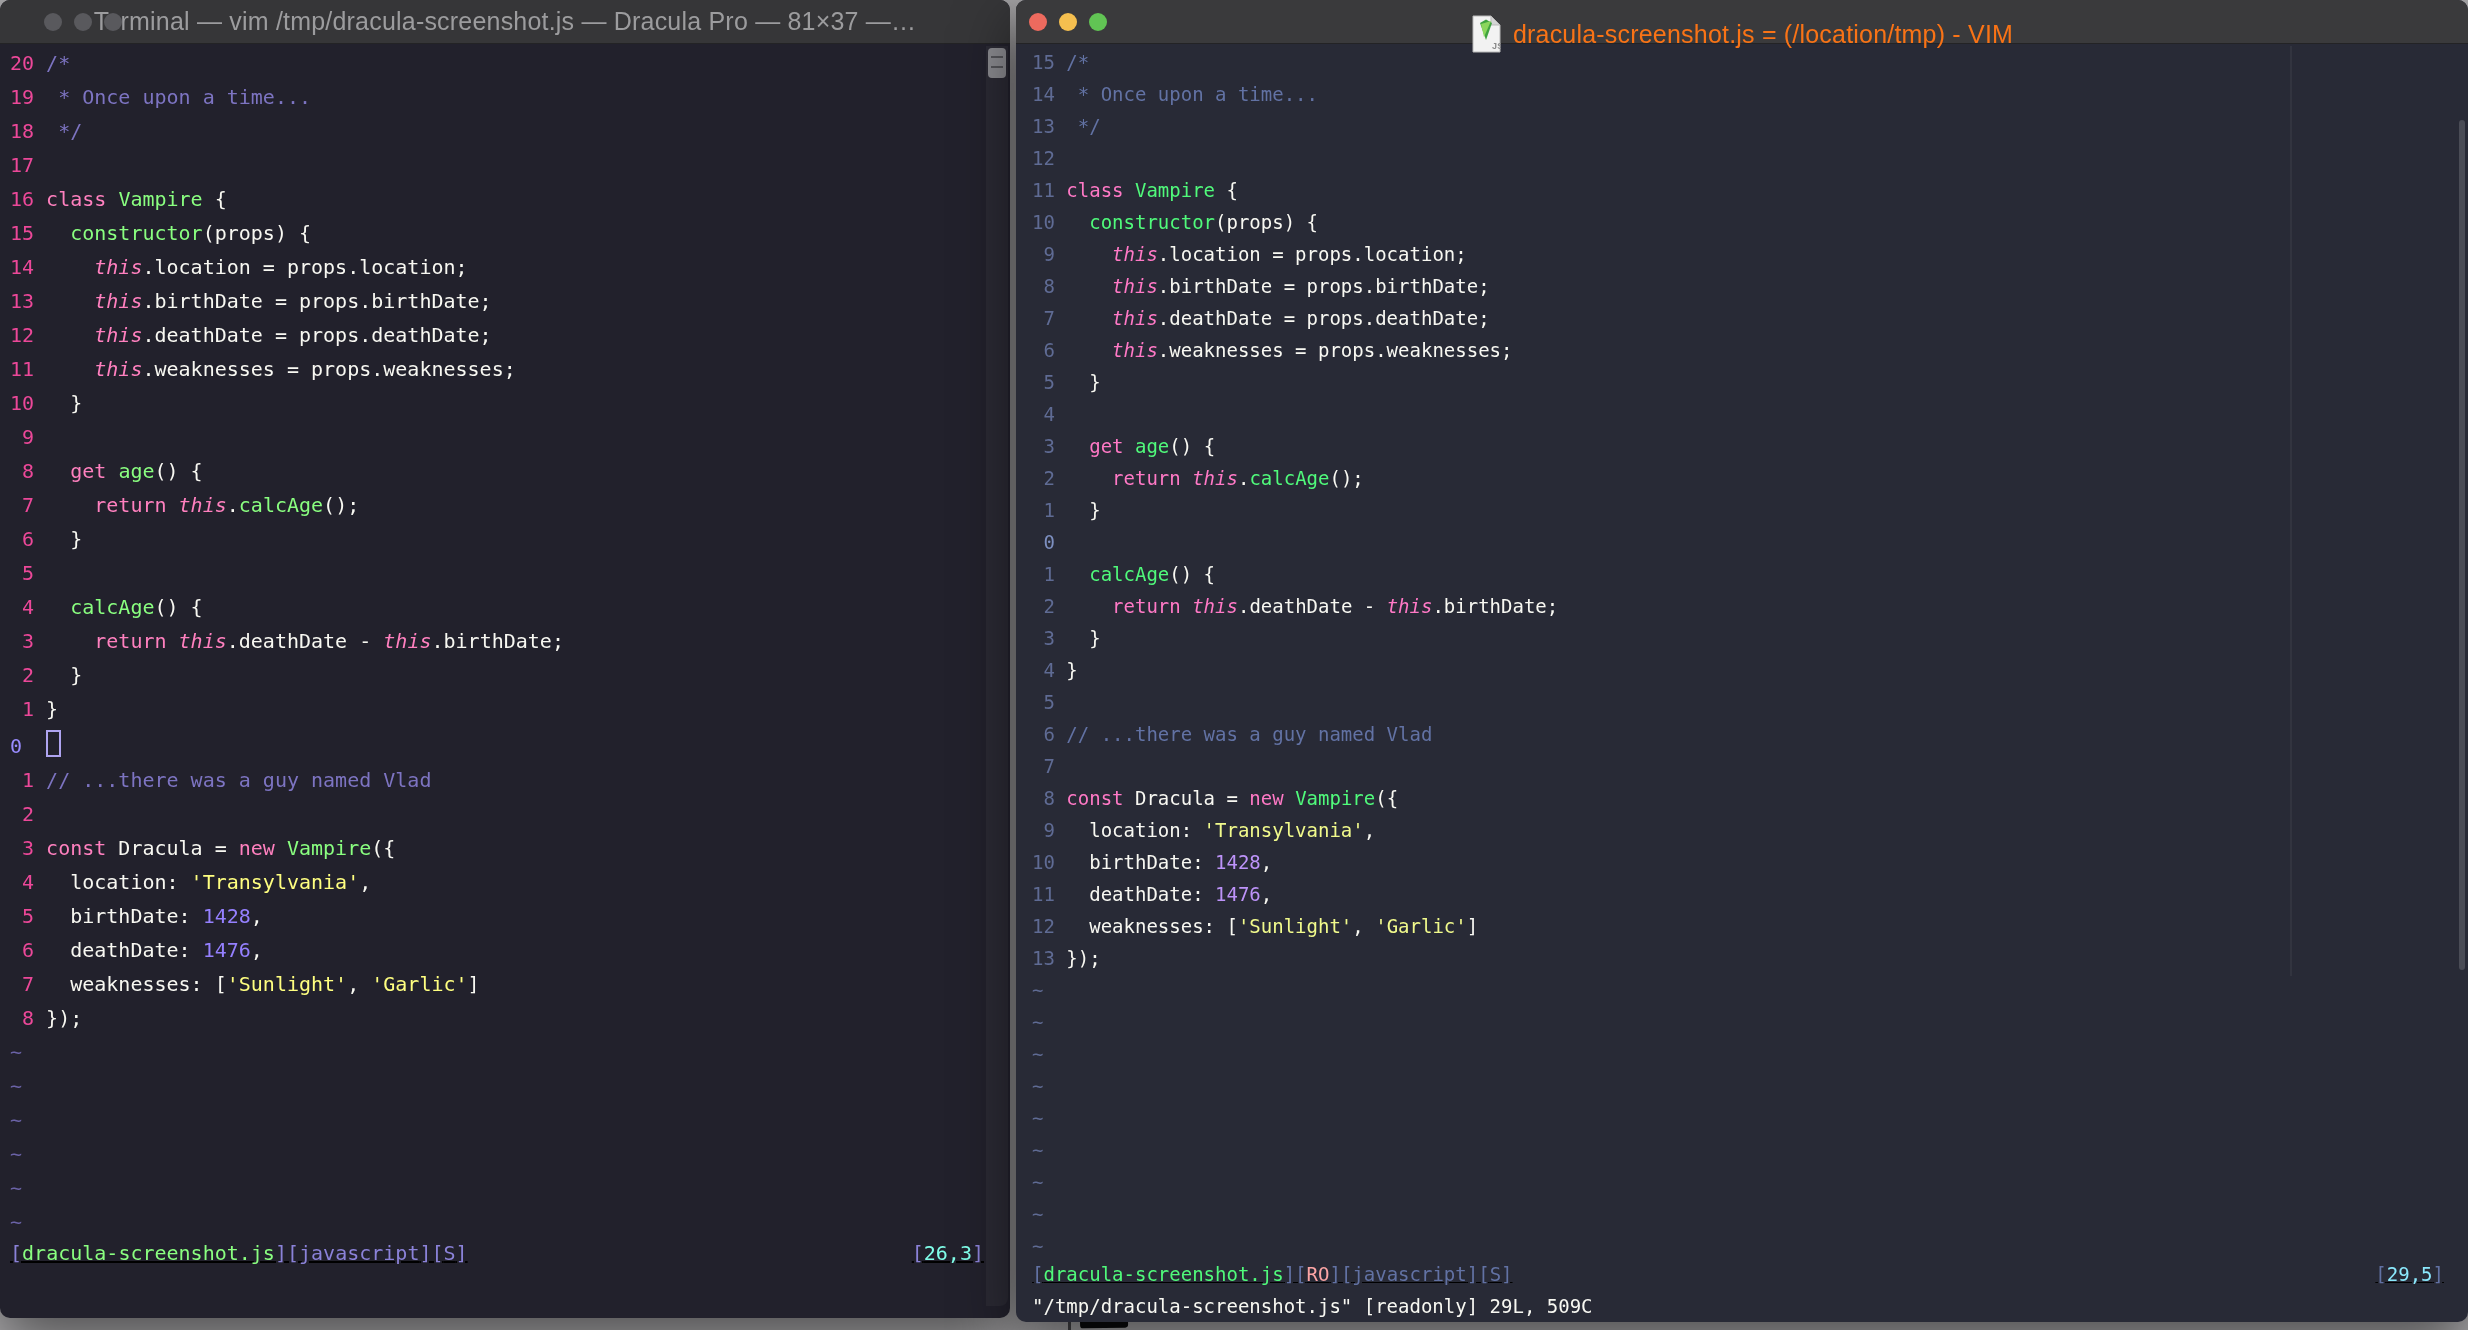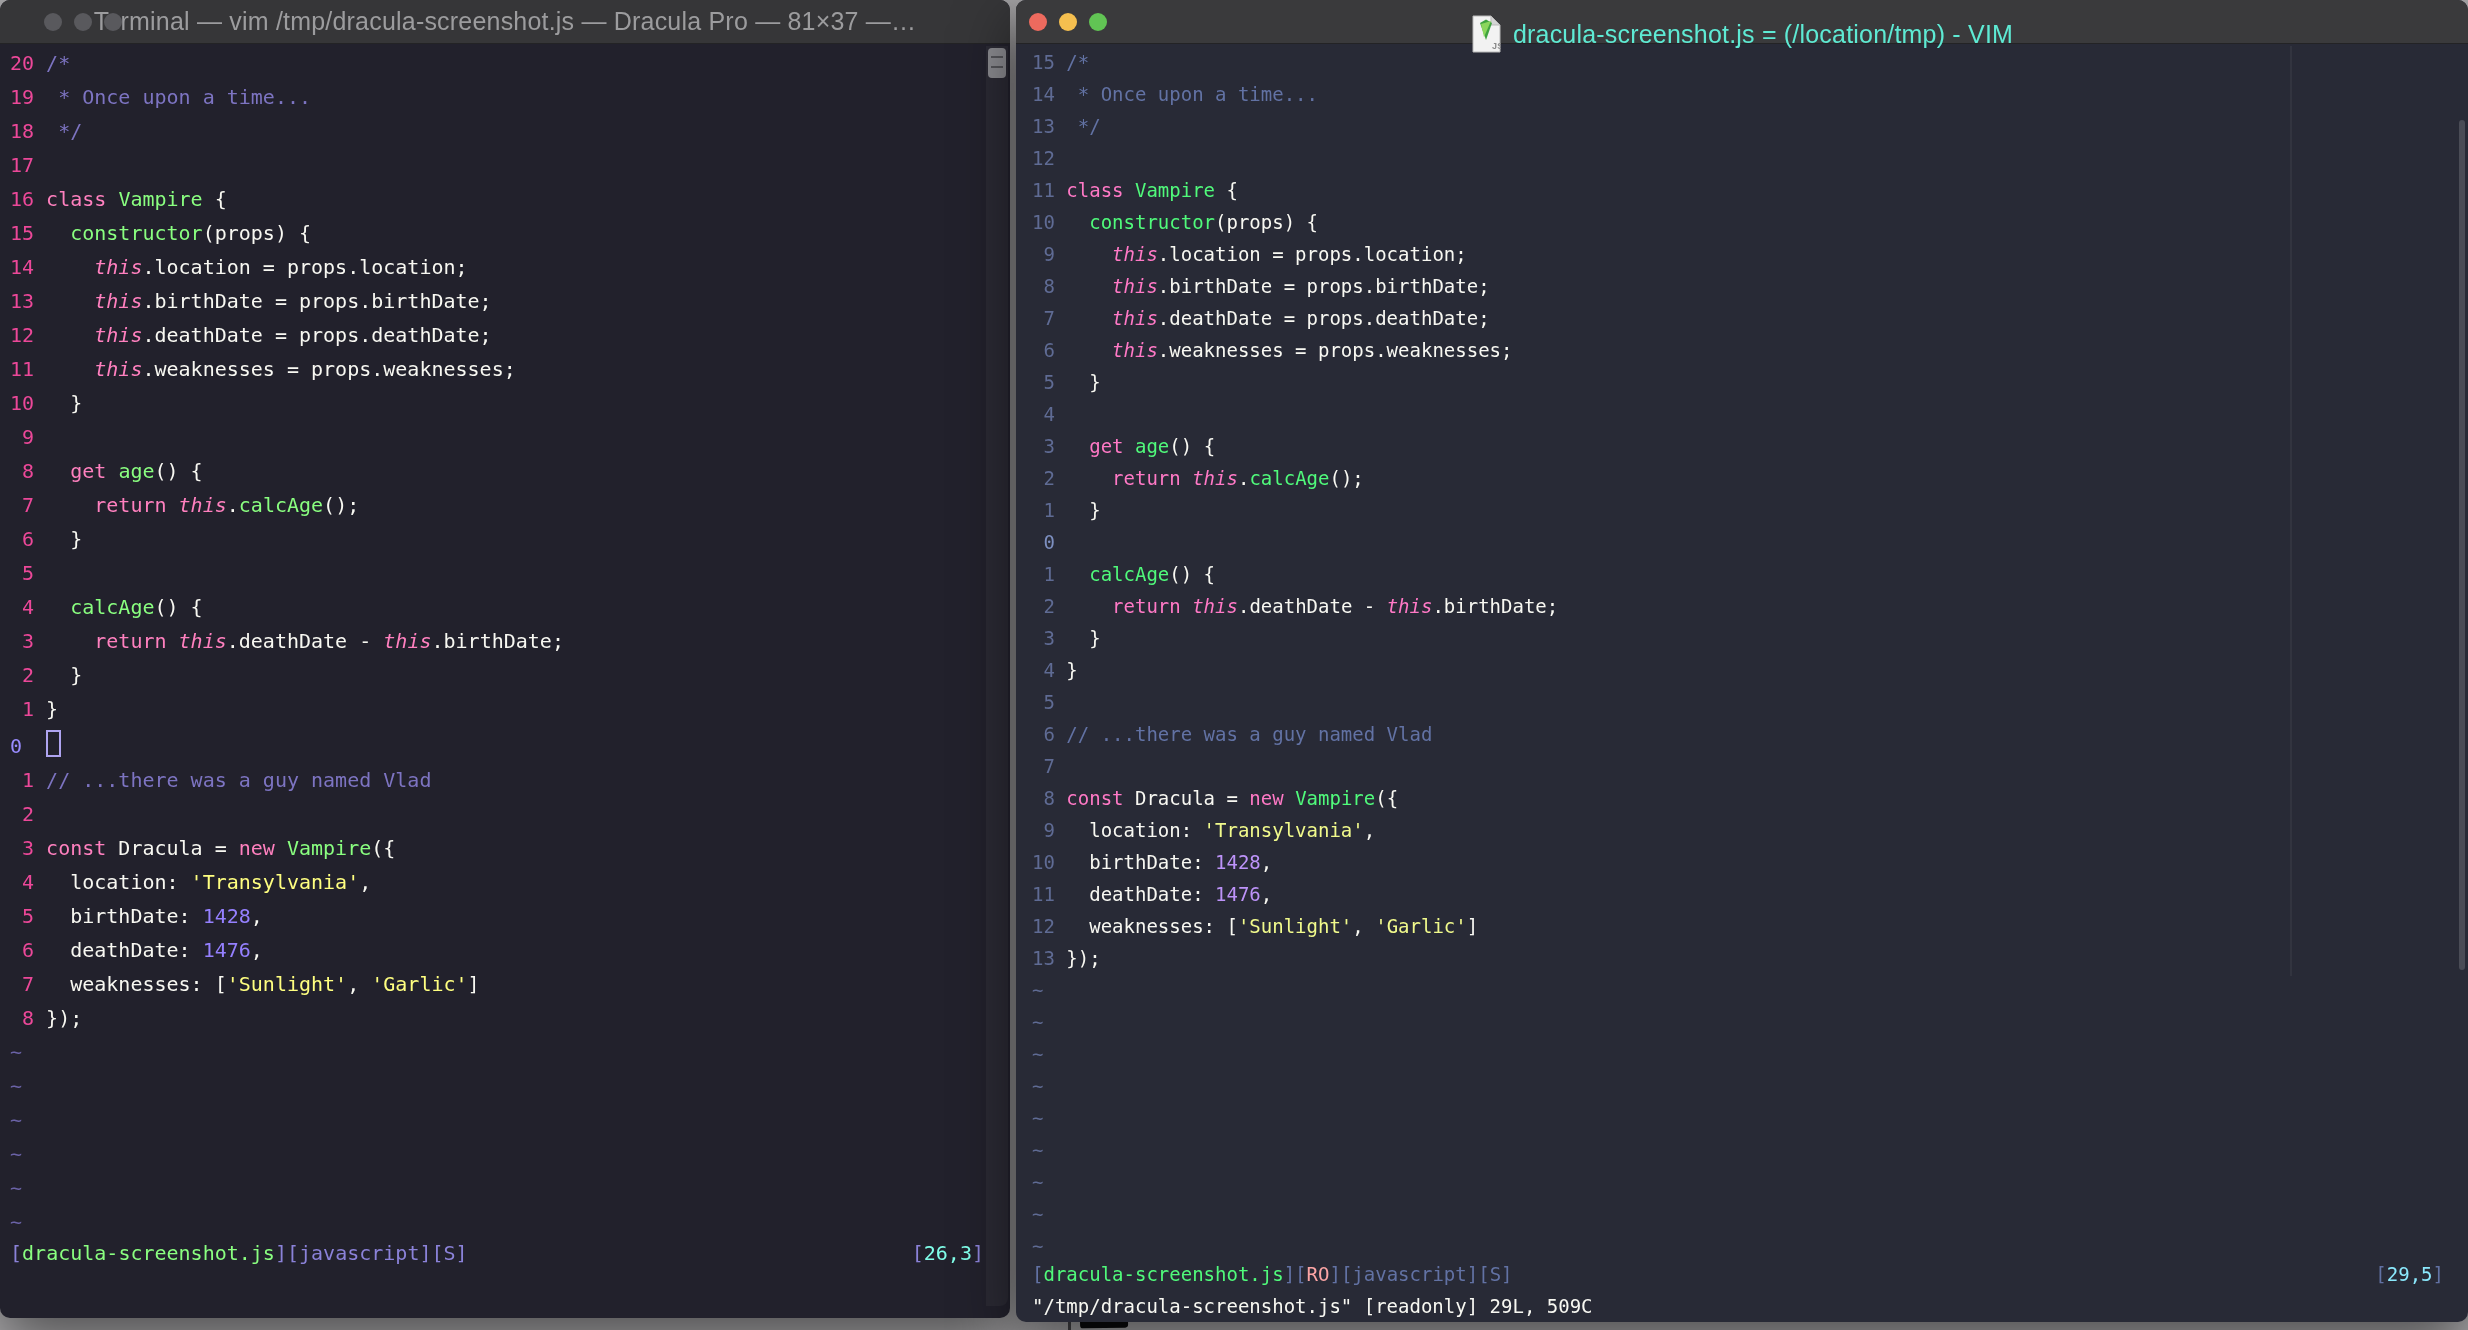--- a/index.html
+++ b/index.html
@@ -16,21 +16,21 @@
   .dots{position:absolute;top:13px;display:flex;gap:12px;}
   .dot{width:18px;height:18px;border-radius:50%;}
   .title{margin:0 auto;font-size:25px;letter-spacing:.2px;display:flex;align-items:center;gap:12px;white-space:nowrap;}
 
   
   .rows{position:absolute;left:0;top:44px;right:0;font-family:"DejaVu Sans Mono",monospace;white-space:pre;}
   .row{display:block;}
   .ln{display:inline-block;width:2ch;text-align:right;margin-right:1ch;}
   .ln.lnleft{text-align:left;}
   .statusbar{position:absolute;left:0;right:0;display:flex;justify-content:space-between;
-             font-family:"DejaVu Sans Mono",monospace;white-space:pre;}
+             font-family:"DejaVu Sans Mono",monospace;white-space:pre;text-decoration:underline;}
   .cmdline{position:absolute;left:0;right:0;font-family:"DejaVu Sans Mono",monospace;white-space:pre;color:#F8F8F2;}
   .cursor-box{display:inline-block;width:11px;height:23px;border:2px solid #AFA4F0;transform:translateY(4px);}
 
   
   #win-left{left:0;top:0;width:1010px;height:1318px;background:#22212C;}
   #win-left .titlebar{background:#363638;}
   #win-left .dots{left:44px;}
   #win-left .title{color:#9C9C9E;}
   #win-left .rows{font-size:20px;line-height:34px;padding:2px 0 0 10px;}
   #win-left .statusbar{top:1236px;height:34px;line-height:34px;font-size:20px;padding:0 26px 0 10px;}
@@ -43,21 +43,21 @@
 
   
   #win-left .scrolltrack{position:absolute;top:46px;right:2px;width:22px;bottom:12px;background:#2B2A34;border-radius:0 0 8px 0;}
   #win-left .scrollthumb{position:absolute;top:2px;left:2px;width:18px;height:30px;background:#8A8A8F;border-radius:4px;}
   #win-left .scrollthumb i{display:block;height:2px;background:#55555A;margin:8px 3px 0 3px;}
 
   
   #win-right{left:1016px;top:0;width:1452px;height:1322px;background:#282A36;}
   #win-right .titlebar{background:#3A3A3C;}
   #win-right .dots{left:13px;}
-  #win-right .title{color:#5eead4;margin-top:25px;}
+  #win-right .title{color:#f97316;margin-top:25px;}
   #win-right .rows{font-size:19px;line-height:32px;padding:2px 0 0 16px;}
   #win-right .statusbar{top:1258px;height:32px;line-height:32px;font-size:19px;padding:0 24px 0 16px;}
   #win-right .cmdline{top:1290px;height:32px;line-height:32px;font-size:19px;padding:0 16px;}
   .R .ln{color:#5F6B94}.R .ln.cur{color:#7D8FC0}
   .R .seg-f{color:#F8F8F2}.R .seg-c{color:#6272A4}.R .seg-p{color:#FF79C6}
   .R .seg-g{color:#50FA7B}.R .seg-y{color:#F1FA8C}.R .seg-n{color:#BD93F9}
   .R .seg-i{color:#FF79C6;font-style:italic}
   .R .tilde{color:#5F6B94}
   .R .sb-br{color:#6272A4}.R .sb-gr{color:#50FA7B}.R .sb-cy{color:#8BE9FD}.R .sb-or{color:#fca5a5}
 

